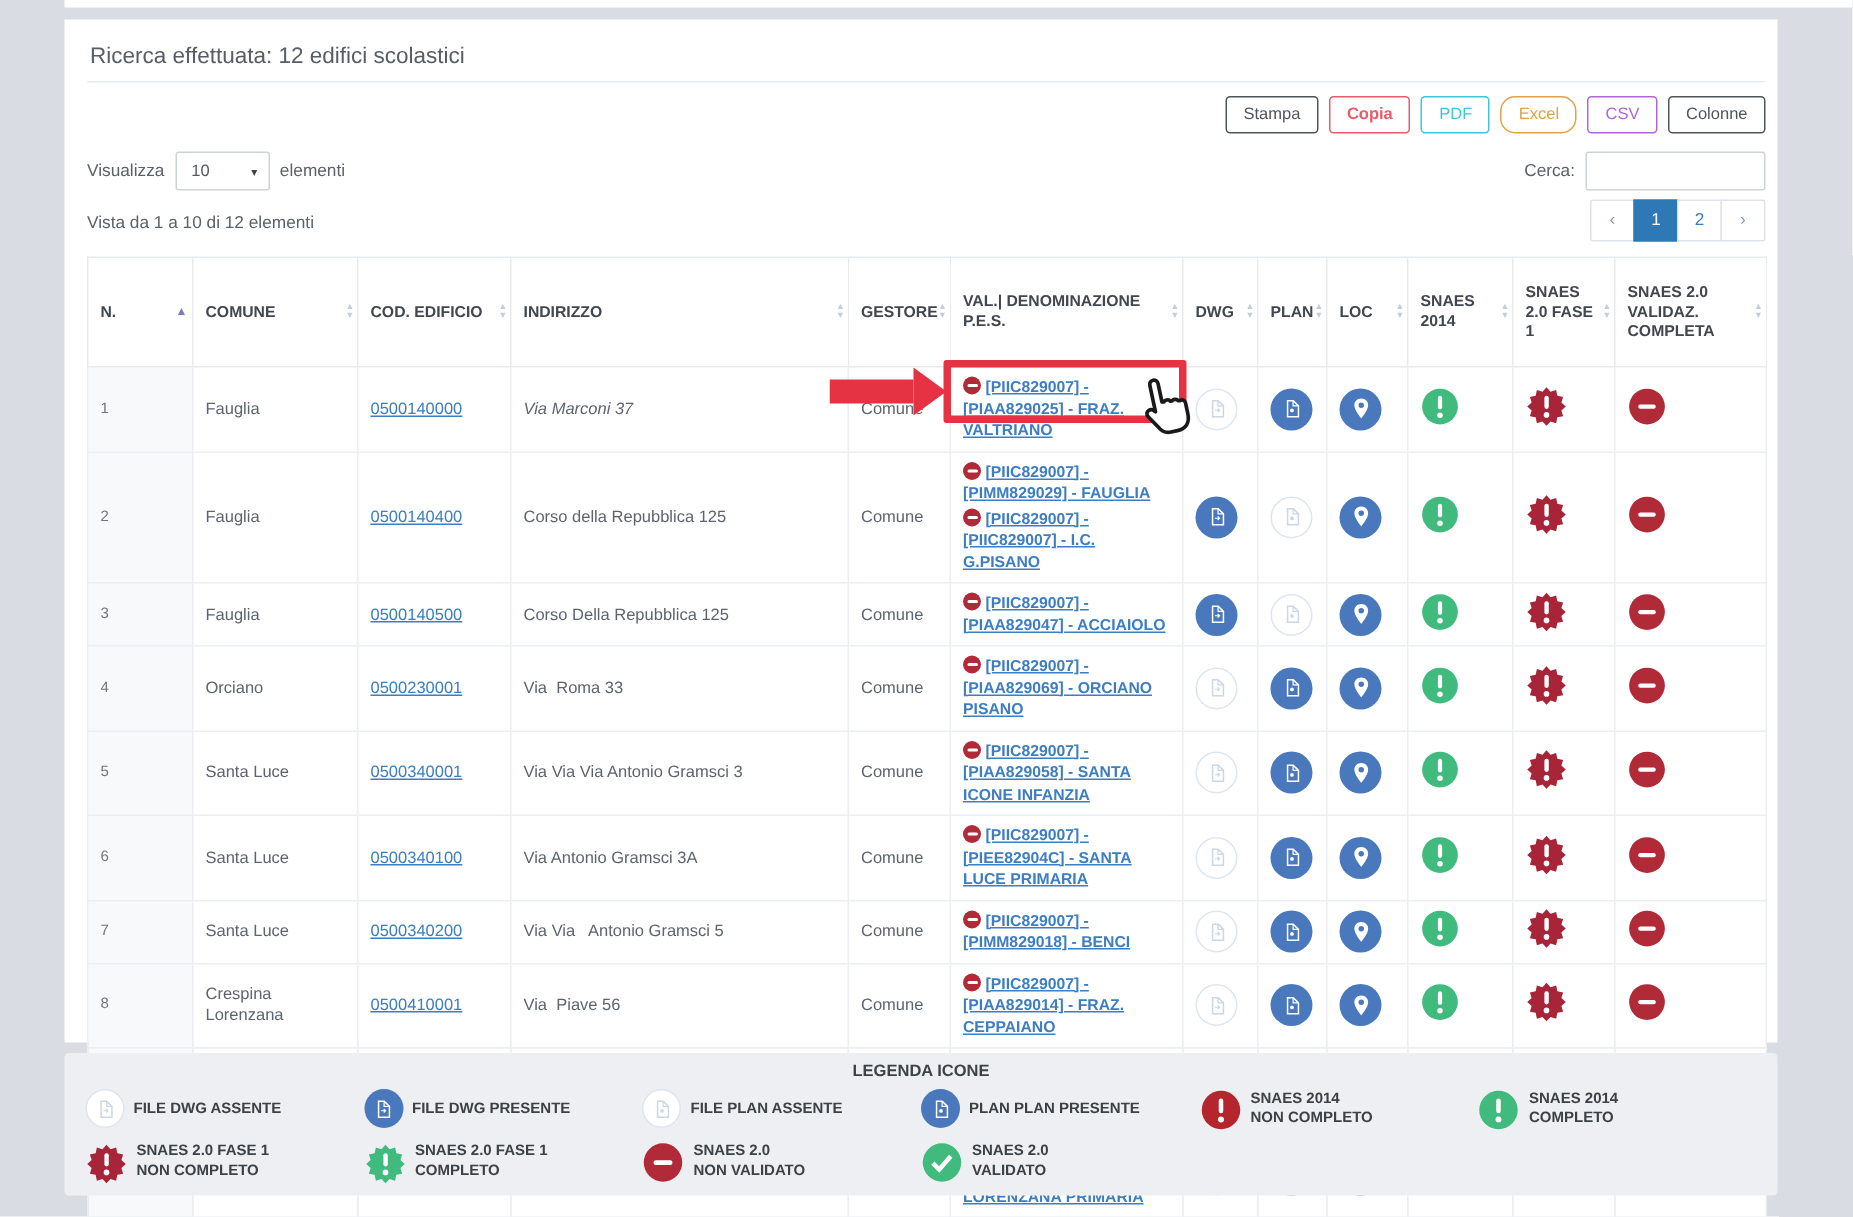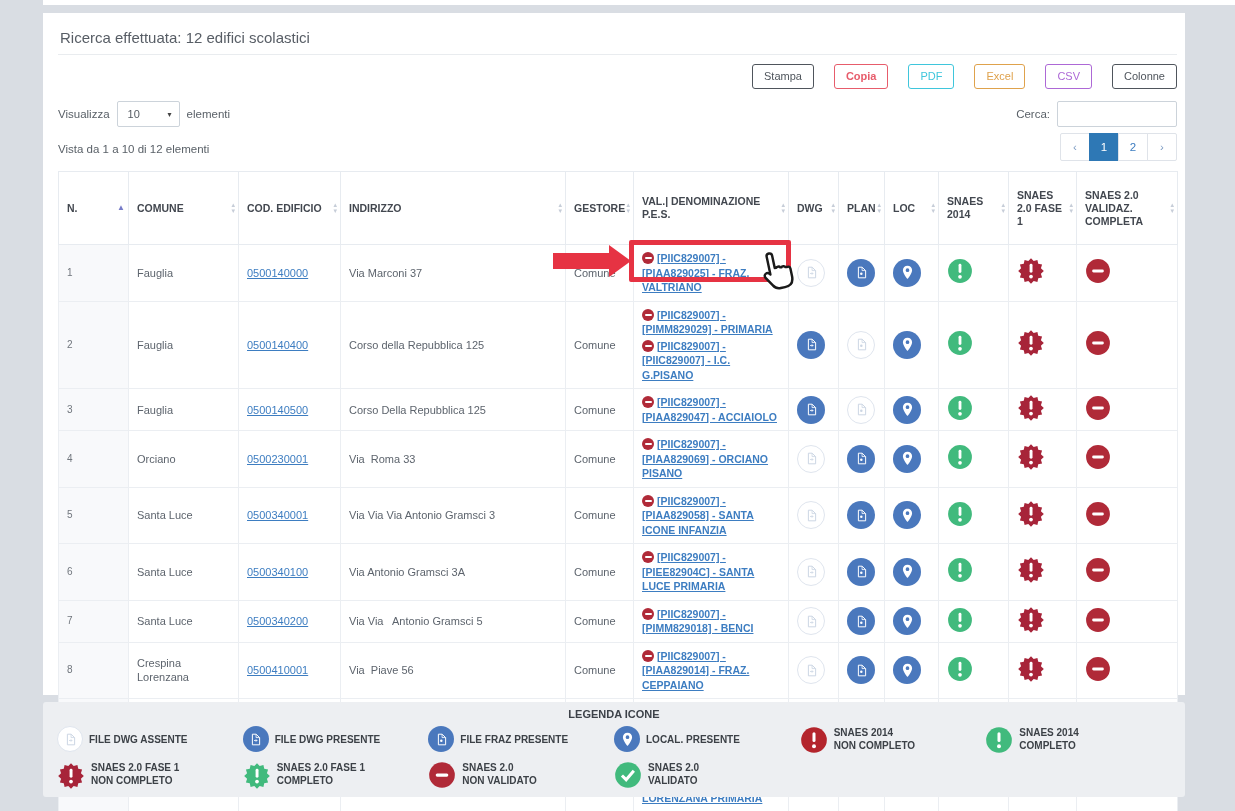--- a/index.html
+++ b/index.html
@@ -7,21 +7,21 @@
   body {
     font-family: "Liberation Sans", "DejaVu Sans", sans-serif;
     background:#d9dde3; position:relative; overflow:hidden;
   }
   .top-sliver { position:absolute; left:43px; top:0; width:1192px; height:5px; background:#fff; }
 
   
   .card { position:absolute; left:43px; top:13px; width:1142px; height:682px; background:#fff; padding:0 8px 0 15px; }
   .card-title { padding:16px 2px 8px 2px; font-size:15px; color:#575d65; border-bottom:1px solid #e9ecef; }
 
-  .toolbar { margin-top:9px; display:flex; justify-content:flex-end; gap:20px; }
+  .toolbar { margin-top:9px; display:flex; justify-content:flex-end; gap:7px; }
   .btn { background:#fff; border:1px solid; border-radius:3px; font-size:11px; padding:5px 11px; line-height:13px; cursor:pointer; }
 
   .controls-row { margin-top:12px; display:flex; justify-content:space-between; align-items:center; font-size:11.5px; color:#5a6168; }
   .length-wrap { display:flex; align-items:center; gap:7px; }
   .select { width:63px; height:26px; border:1px solid #ccd3da; border-radius:2px; display:flex; align-items:center; justify-content:space-between; padding:0 7px 0 10px; font-size:11px; color:#555b62; background:#fff; cursor:pointer; }
   .select .caret { font-size:8px; color:#444; }
   .search-wrap { display:flex; align-items:center; gap:7px; }
   .search-wrap input { width:120px; height:26px; border:1px solid #ccd3da; border-radius:2px; padding:0 6px; font-size:11px; }
 
   .info-row { margin-top:6px; display:flex; justify-content:space-between; align-items:flex-end; }
@@ -69,21 +69,21 @@
 
 <div class="top-sliver"></div>
 
 <div class="card">
   <div class="card-title">Ricerca effettuata: 12 edifici scolastici</div>
 
   <div class="toolbar" id="toolbar">
       <div class="btn" style="color: rgb(79, 85, 92); border-color: rgb(79, 85, 92);">Stampa</div>
       <div class="btn" style="color: rgb(231, 92, 107); border-color: rgb(231, 92, 107); font-weight: bold;">Copia</div>
       <div class="btn" style="color: rgb(63, 198, 220); border-color: rgb(63, 198, 220);">PDF</div>
-      <div class="btn" style="color: rgb(223, 162, 76); border-color: rgb(223, 162, 76);">Excel</div>
+      <div class="btn" style="color: rgb(223, 162, 76); border-color: rgb(223, 162, 76); border-radius: 10px;">Excel</div>
       <div class="btn" style="color: rgb(173, 104, 214); border-color: rgb(173, 104, 214);">CSV</div>
       <div class="btn" style="color: rgb(79, 85, 92); border-color: rgb(79, 85, 92);">Colonne</div>
     </div>
 
   <div class="controls-row">
     <div class="length-wrap">
       <span>Visualizza</span>
       <div class="select">
         <span>10</span>
         <span class="caret">▾</span>
@@ -135,21 +135,21 @@
           <th><span>SNAES 2014</span><i class="sort">▴<br>▾</i></th>
           <th><span>SNAES 2.0 FASE 1</span><i class="sort">▴<br>▾</i></th>
           <th><span>SNAES 2.0 VALIDAZ. COMPLETA</span><i class="sort">▴<br>▾</i></th>
         </tr>
       </thead>
     <tbody id="tbody">
         <tr class="rowh">
           <td class="num">1</td>
           <td>Fauglia</td>
           <td><a class="code-link" href="#">0500140000</a></td>
-          <td style="white-space: pre-wrap;">Via Marconi 37</td>
+          <td style="white-space: pre-wrap; font-style: italic;">Via Marconi 37</td>
           <td>Comune</td>
           <td>
             <div class="pes-item"><span class="mini-minus"></span><a class="pes-link" href="#">[PIIC829007] - [PIAA829025] - FRAZ. VALTRIANO</a></div>
           </td>
           <td><span class="cicon absent">
               <svg viewBox="0 0 24 24" width="15" height="15">
                 <path d="M7 3.5h6L18.6 9v11.5H7z" fill="none" stroke="#ccd6e4" stroke-width="1.6"></path>
                 <path d="M12.9 3.7v5.2h5.5" fill="none" stroke="#ccd6e4" stroke-width="1.3"></path>
                 <path d="M9.6 13.6h4.8m-1.9-1.9 1.9 1.9-1.9 1.9" fill="none" stroke="#ccd6e4" stroke-width="1.3"></path>
               </svg>
@@ -187,21 +187,21 @@
               </svg>
             </span></td>
         </tr>
         <tr class="rowh tall">
           <td class="num">2</td>
           <td>Fauglia</td>
           <td><a class="code-link" href="#">0500140400</a></td>
           <td style="white-space: pre-wrap;">Corso della Repubblica 125</td>
           <td>Comune</td>
           <td>
-            <div class="pes-item"><span class="mini-minus"></span><a class="pes-link" href="#">[PIIC829007] - [PIMM829029] - PRIMARIA</a></div>
+            <div class="pes-item"><span class="mini-minus"></span><a class="pes-link" href="#">[PIIC829007] - [PIMM829029] - FAUGLIA</a></div>
             <div class="pes-item"><span class="mini-minus"></span><a class="pes-link" href="#">[PIIC829007] - [PIIC829007] - I.C. G.PISANO</a></div>
           </td>
           <td><span class="cicon" style="background: rgb(74, 120, 189);">
               <svg viewBox="0 0 24 24" width="15" height="15">
                 <path d="M7 3.5h6L18.6 9v11.5H7z" fill="none" stroke="#ffffff" stroke-width="1.6"></path>
                 <path d="M12.9 3.7v5.2h5.5" fill="none" stroke="#ffffff" stroke-width="1.3"></path>
                 <path d="M9.6 13.6h4.8m-1.9-1.9 1.9 1.9-1.9 1.9" fill="none" stroke="#ffffff" stroke-width="1.3"></path>
               </svg>
             </span></td>
           <td><span class="cicon absent">
@@ -651,36 +651,38 @@
         <span class="cicon sm" style="background: rgb(74, 120, 189);">
           <svg viewBox="0 0 24 24" width="15" height="15">
             <path d="M7 3.5h6L18.6 9v11.5H7z" fill="none" stroke="#ffffff" stroke-width="1.6"></path>
             <path d="M12.9 3.7v5.2h5.5" fill="none" stroke="#ffffff" stroke-width="1.3"></path>
             <path d="M9.6 13.6h4.8m-1.9-1.9 1.9 1.9-1.9 1.9" fill="none" stroke="#ffffff" stroke-width="1.3"></path>
           </svg>
         </span>
         <span>FILE DWG PRESENTE</span>
       </div>
       <div class="legend-item">
+        <span class="cicon sm absent">
+          <svg viewBox="0 0 24 24" width="15" height="15">
+            <path d="M7 3.5h6L18.6 9v11.5H7z" fill="none" stroke="#ccd6e4" stroke-width="1.6"></path>
+            <path d="M12.9 3.7v5.2h5.5" fill="none" stroke="#ccd6e4" stroke-width="1.3"></path>
+            <circle cx="11.7" cy="13.8" r="2" fill="#ccd6e4"></circle>
+          </svg>
+        </span>
+        <span>FILE PLAN ASSENTE</span>
+      </div>
+      <div class="legend-item">
         <span class="cicon sm" style="background: rgb(74, 120, 189);">
           <svg viewBox="0 0 24 24" width="15" height="15">
             <path d="M7 3.5h6L18.6 9v11.5H7z" fill="none" stroke="#ffffff" stroke-width="1.6"></path>
             <path d="M12.9 3.7v5.2h5.5" fill="none" stroke="#ffffff" stroke-width="1.3"></path>
             <circle cx="11.7" cy="13.8" r="2" fill="#ffffff"></circle>
           </svg>
         </span>
-        <span>FILE FRAZ PRESENTE</span>
-      </div>
-      <div class="legend-item">
-        <span class="cicon sm" style="background: rgb(74, 120, 189);">
-          <svg viewBox="0 0 24 24" width="17" height="17">
-            <path fill-rule="evenodd" d="M12 2.4c-3.8 0-6.5 2.7-6.5 6.4 0 4.7 6.5 12.4 6.5 12.4s6.5-7.7 6.5-12.4c0-3.7-2.7-6.4-6.5-6.4zm0 8.9a2.6 2.6 0 1 1 0-5.2 2.6 2.6 0 0 1 0 5.2z" fill="#ffffff"></path>
-          </svg>
-        </span>
-        <span>LOCAL. PRESENTE</span>
+        <span>PLAN PLAN PRESENTE</span>
       </div>
       <div class="legend-item">
         <span class="sealwrap">
           <svg viewBox="0 0 24 24" width="30" height="30">
             <circle cx="12" cy="12" r="11" fill="#b4252d"></circle>
             <rect x="10.7" y="5.4" width="2.6" height="8.4" rx="1.3" fill="#fff"></rect>
             <circle cx="12" cy="17.4" r="1.7" fill="#fff"></circle>
           </svg>
         </span>
         <span>SNAES 2014<br>NON COMPLETO</span>

